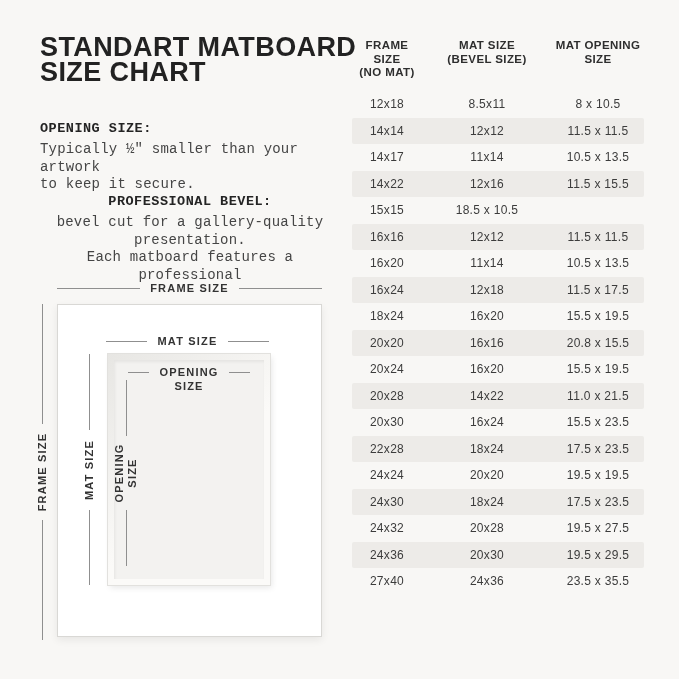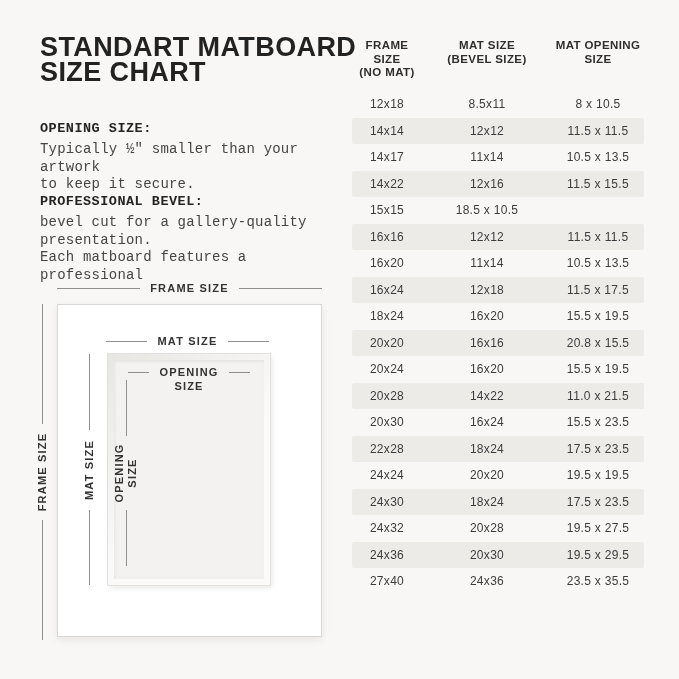--- a/index.html
+++ b/index.html
@@ -12,21 +12,21 @@
 
   
   .title{
     position:absolute;left:40px;top:35px;
     font-size:27px;font-weight:bold;line-height:24px;
     letter-spacing:0.4px;color:var(--title-text,#222);
   }
   .title div{margin-bottom:1px;}
   .sec{position:absolute;left:40px;width:300px;font-family:Liberation Mono, monospace;}
   .sec--1{top:121px;}
-  .sec--2{top:194px;}
+  .sec--2{top:194px;text-align:center;}
   .sec-h{font-size:13.5px;font-weight:bold;letter-spacing:0.5px;color:#242424;margin-bottom:5px;}
   .sec-b{font-size:14px;line-height:17.5px;letter-spacing:0.2px;color:var(--body-text,#454545);}
 
   
   .hlabel{position:absolute;display:flex;align-items:center;
     font-size:11px;font-weight:bold;letter-spacing:1.2px;color:#333;}
   .hline{flex:1;height:1px;background:var(--rule,#8F8F8F);}
   .htext{margin:0 10px;white-space:nowrap;}
   .hlabel--frame{left:57px;top:282px;width:265px;}
   .hlabel--mat{left:106px;top:335px;width:163px;}

